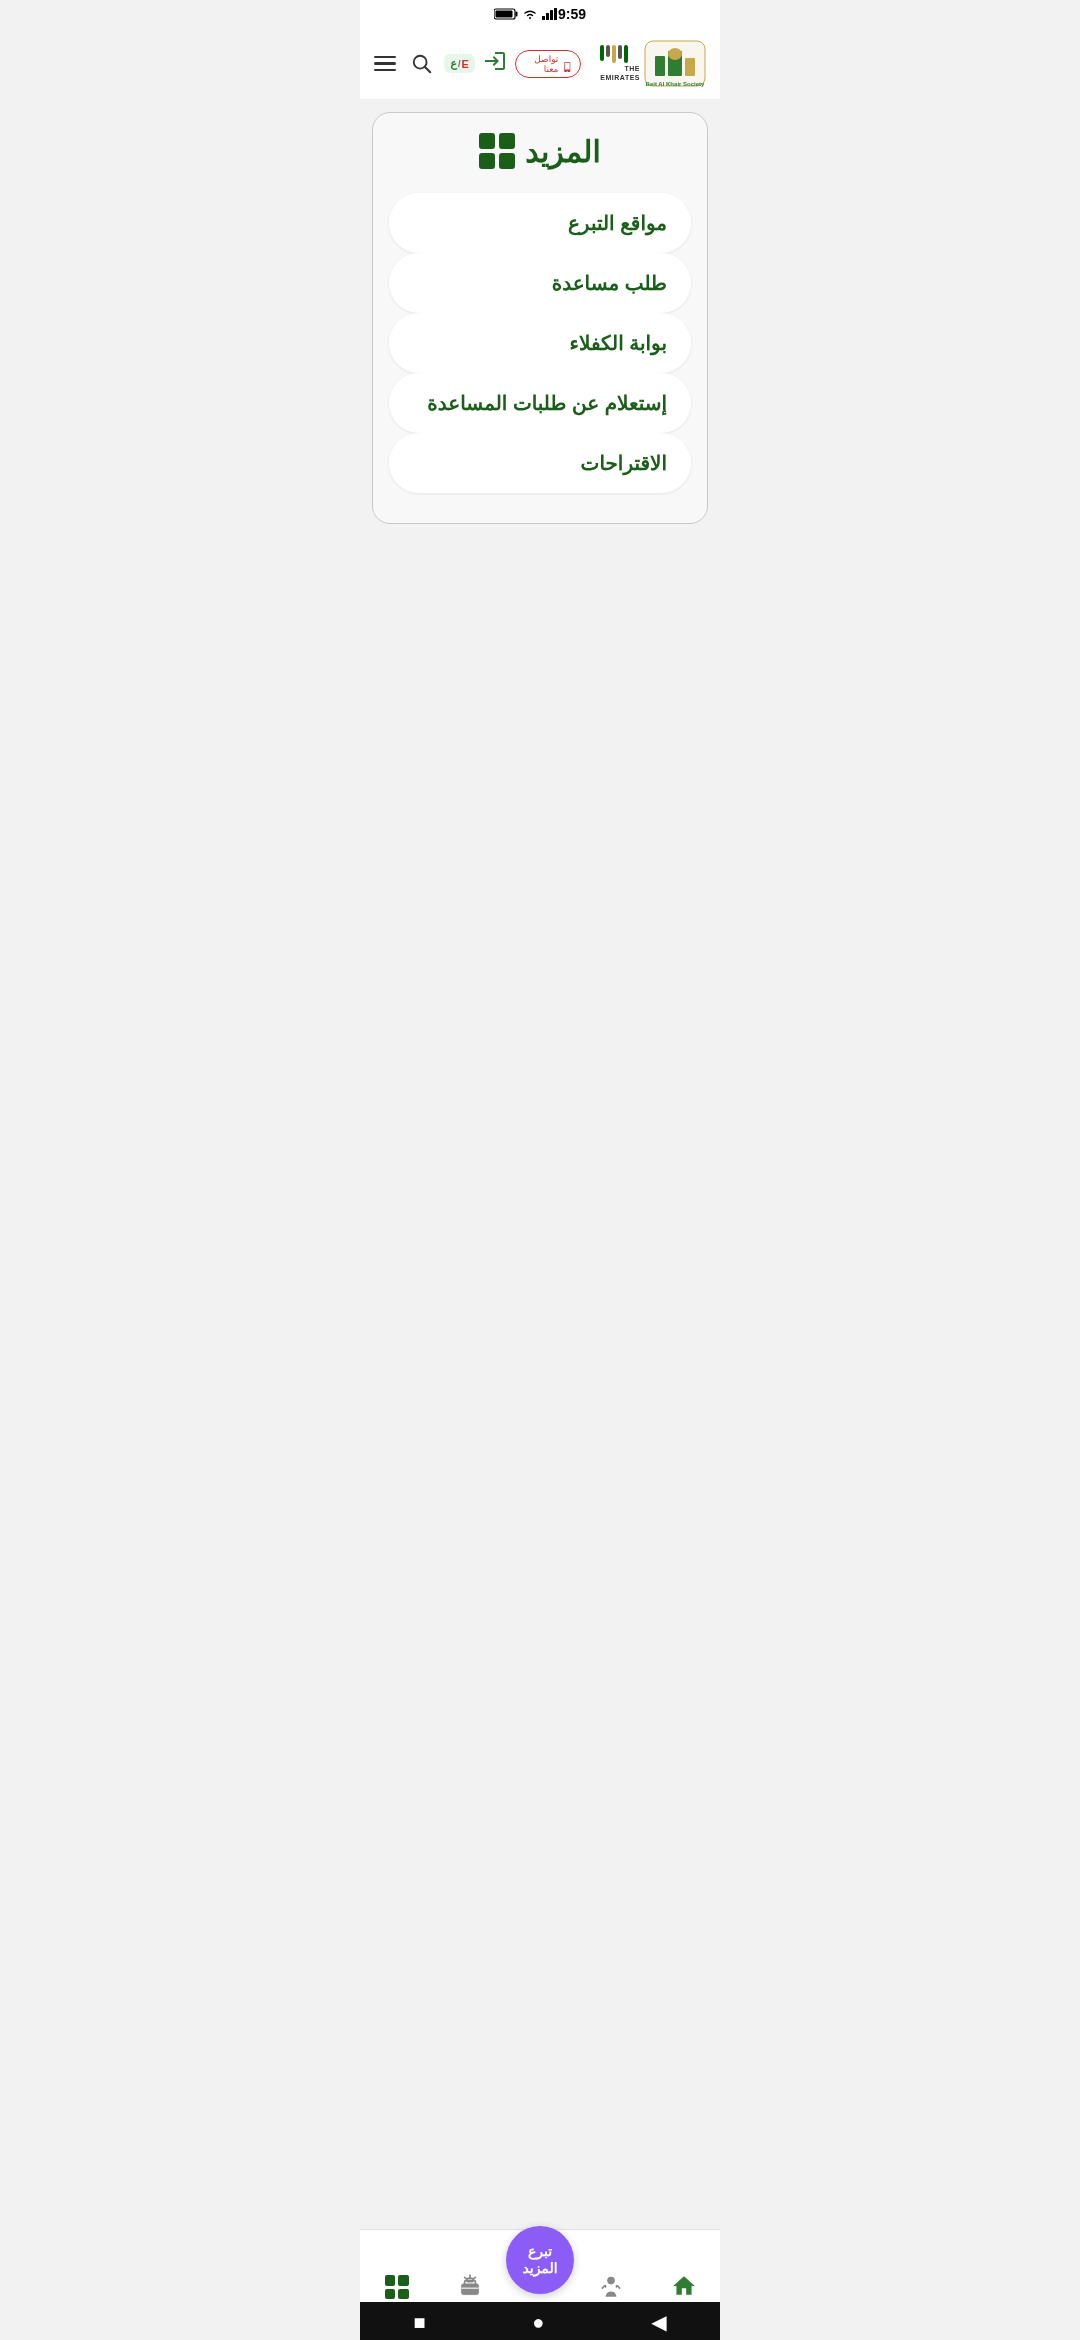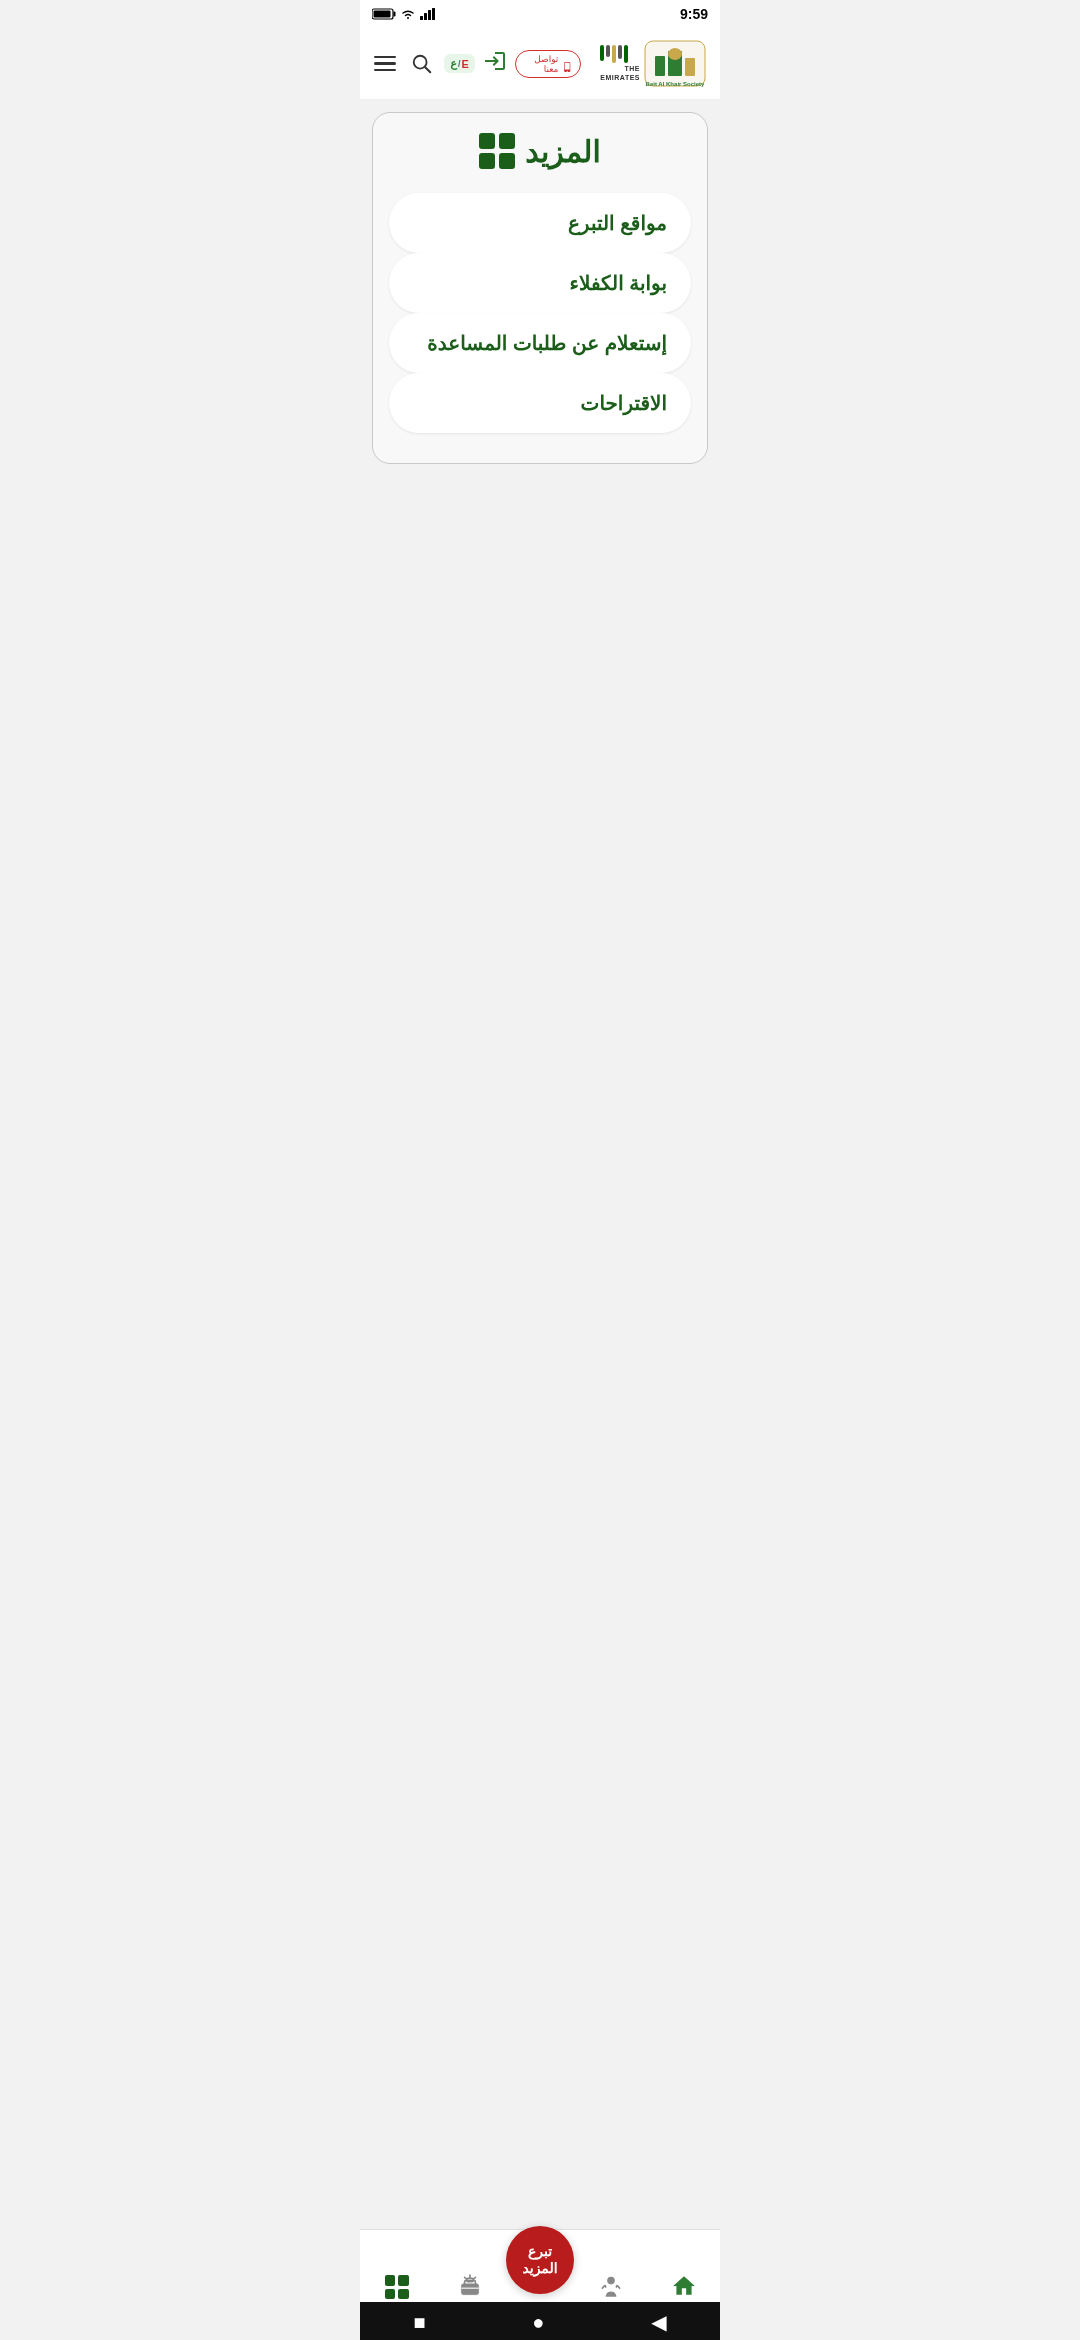--- a/index.html
+++ b/index.html
@@ -16,21 +16,21 @@
       min-height: 780px;
       margin: 0 auto;
       position: relative;
       overflow-x: hidden;
     }
 
     
     .status-bar {
       background: #fff;
       display: flex;
-      justify-content: space-between;
+      justify-content: center;
       align-items: center;
       padding: 6px 12px;
       font-size: 13px;
       font-weight: bold;
     }
 
     .status-bar-time {
       font-weight: bold;
       font-size: 14px;
     }
@@ -239,21 +239,21 @@
       color: #666;
       font-family: Arial, sans-serif;
     }
 
     .nav-item.active .nav-icon,
     .nav-item.active .nav-label {
       color: #1a5e1a;
     }
 
     .nav-donate-btn {
-      background: #b91c1c;
+      background: #8b5cf6;
       border-radius: 50%;
       width: 68px;
       height: 68px;
       display: flex;
       flex-direction: column;
       align-items: center;
       justify-content: center;
       margin-bottom: 10px;
       cursor: pointer;
       box-shadow: 0 2px 8px rgba(0,0,0,0.2);
@@ -394,20 +394,23 @@
         <div class="grid-cell"></div>
         <div class="grid-cell"></div>
         <div class="grid-cell"></div>
       </div>
     </div>
 
     <div class="menu-item">
       <span class="menu-item-text">مواقع التبرع</span>
     </div>
 
+    <div class="menu-item">
+      <span class="menu-item-text">طلب مساعدة</span>
+    </div>
 
     <div class="menu-item">
       <span class="menu-item-text">بوابة الكفلاء</span>
     </div>
 
     <div class="menu-item">
       <span class="menu-item-text">إستعلام عن طلبات المساعدة</span>
     </div>
 
     <div class="menu-item">

